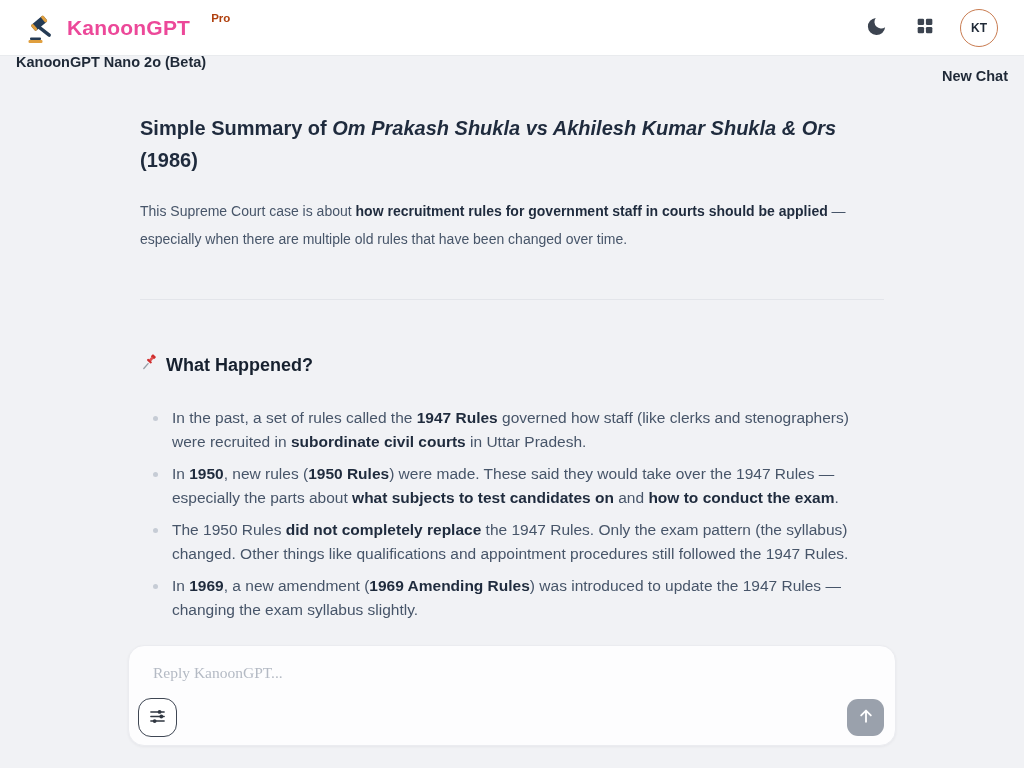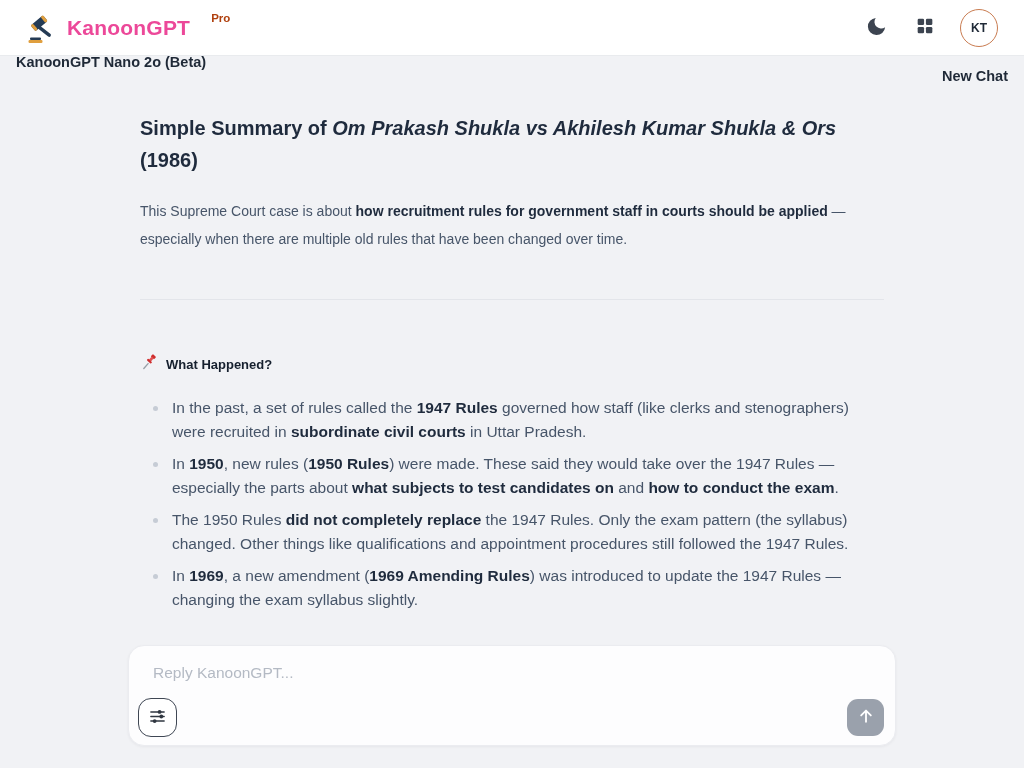--- a/index.html
+++ b/index.html
@@ -67,23 +67,23 @@
   }
   .msg-title .i { font-style: italic; }
   .intro {
     margin-top: 21px; font-size: 14px; line-height: 28px; color: #475569;
   }
   .b { font-weight: 700; color: #1f2b3d; }
   .i { font-style: italic; }
   .divider { border: none; border-top: 1px solid #e3e5ea; margin: 46px 0 0 0; }
   .section-head {
     margin-top: 53px; display: flex; align-items: center; gap: 7px;
-    font-size: 13px; font-weight: 700; color: #16202e;
-  }
-  .bullet-list { list-style: none; margin-top: 21px; }
+    font-size: 18px; font-weight: 700; color: #16202e;
+  }
+  .bullet-list { list-style: none; margin-top: 29px; }
   .bullet-list li {
     position: relative; padding-left: 32px; margin-bottom: 8px;
     font-size: 15.5px; line-height: 24px; color: #475569;
   }
   .bullet-list li::before {
     content: ""; position: absolute; left: 13px; top: 10px;
     width: 5px; height: 5px; border-radius: 50%; background: #c6ccd5;
   }
 
   
@@ -92,21 +92,21 @@
     background: #f1f2f5; z-index: 30;
   }
   .composer-card {
     position: relative; width: 768px; height: 101px; margin: 17px auto 0 auto;
     background: #fdfdfe; border: 1px solid #ebecf0; border-radius: 16px;
     box-shadow: 0 1px 3px rgba(20,24,40,.05);
   }
   .composer-input {
     width: 100%; height: 52px; border: none; outline: none; resize: none;
     background: transparent; padding: 18px 24px 0 24px;
-    font-family: Liberation Sans, sans-serif; font-size: 15.5px; color: #334155;
+    font-family: Liberation Serif, serif; font-size: 15.5px; color: #334155;
   }
   .composer-input::placeholder { color: #b4bac4; }
   .tools-btn {
     position: absolute; left: 9px; bottom: 8px; width: 39px; height: 39px;
     background: #ffffff; border: 1.4px solid #3f4754; border-radius: 13px;
     display: flex; align-items: center; justify-content: center; cursor: pointer;
   }
   .send-btn {
     position: absolute; right: 11px; bottom: 9px; width: 37px; height: 37px;
     background: #9aa1ac; border: none; border-radius: 11px;

